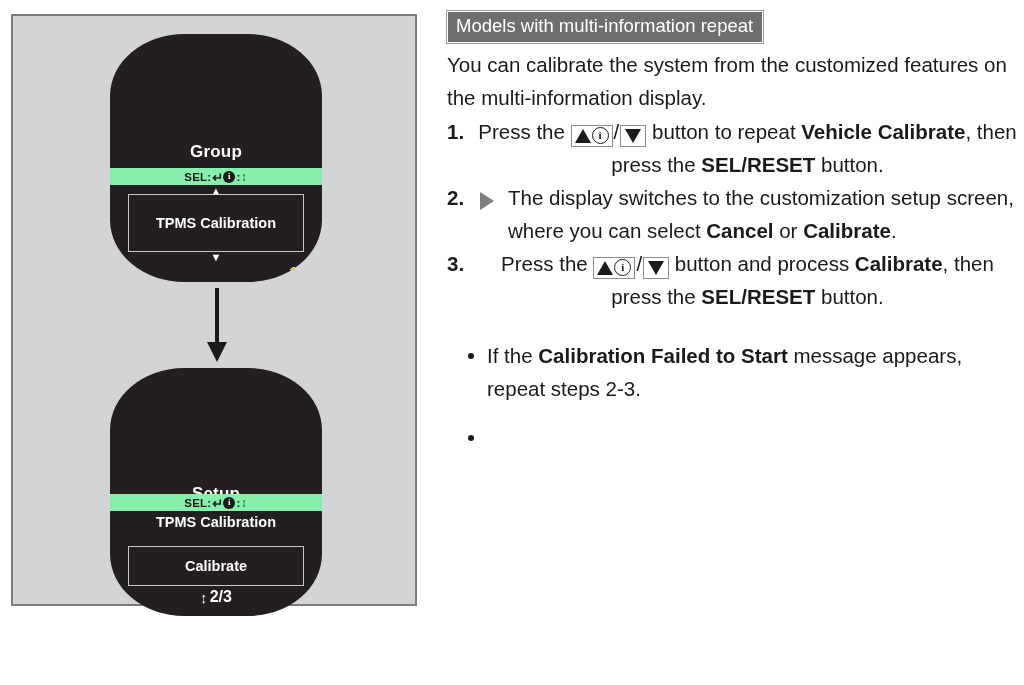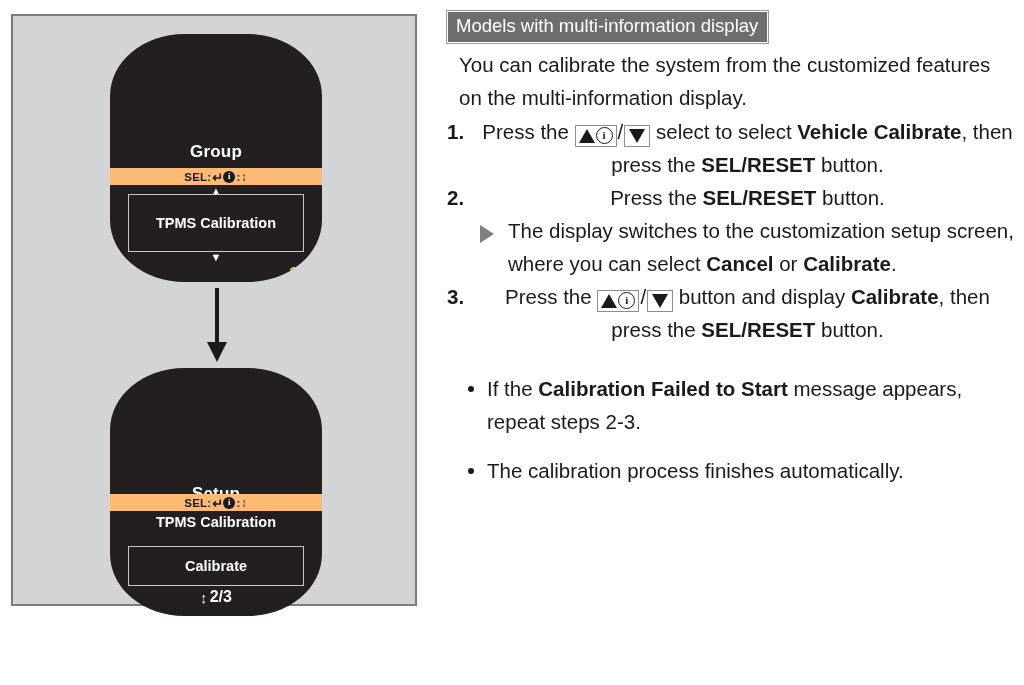--- a/index.html
+++ b/index.html
@@ -52,21 +52,21 @@
   }
   #display-group .disp-title { top: 108px; }
   #display-setup .disp-title { top: 116px; }
 
   
   .status-strip {
     position: absolute;
     left: 0;
     width: 100%;
     height: 17px;
-    background: #fdba74;
+    background: #86efac;
     color: #1a1a1a;
     display: flex;
     align-items: center;
     justify-content: center;
     font-size: 11.5px;
     font-weight: bold;
     letter-spacing: .2px;
   }
   #display-group .status-strip { top: 134px; }
   #display-setup .status-strip { top: 126px; }
@@ -188,21 +188,21 @@
     outline: 1px solid #9a9a9a;
     color: #ffffff;
     font-size: 18.5px;
     line-height: 1;
     padding: 5px 9px 6px 8px;
     margin-bottom: 5px;
     white-space: nowrap;
   }
 
   #intro-paragraph {
-    margin: 0 0 1px 12px;
+    margin: 0 0 1px 0;
     font-size: 20.5px;
     line-height: 33px;
   }
 
   .step {
     position: relative;
     padding-left: 31px;
     margin: 0;
   }
   .step-num {
@@ -348,51 +348,50 @@
 
     <div id="setup-page">
       <span class="updown">↕</span>
       <span>2/3</span>
     </div>
   </div>
 </div>
 
 <div id="text-column">
 
-  <div id="section-badge">Models with multi-information display</div>
+  <div id="section-badge">Models with multi-information repeat</div>
 
   <p id="intro-paragraph">You can calibrate the system from the customized features on the multi-information display.</p>
 
   
   <div class="step">
     <span class="step-num">1.</span>
     <span class="step-body"><span>Press the </span><span class="btn-glyph btn-up">
           <span class="tri-up"></span>
           <span class="info-ring">i</span>
         </span><span class="slash">/</span><span class="btn-glyph btn-down">
           <span class="tri-down"></span>
-        </span><span> select to select </span><b>Vehicle Calibrate</b><span>, then press the </span><b>SEL/RESET</b><span> button.</span></span>
+        </span><span> button to repeat </span><b>Vehicle Calibrate</b><span>, then press the </span><b>SEL/RESET</b><span> button.</span></span>
   </div>
 
   
   <div class="step">
     <span class="step-num">2.</span>
-    <span class="step-body"><span>Press the </span><b>SEL/RESET</b><span> button.</span></span>
     <span class="sub"><span class="tri"></span><span>The display switches to the customization setup screen, where you can select </span><b>Cancel</b><span> or </span><b>Calibrate</b><span>.</span></span>
   </div>
 
   
   <div class="step">
     <span class="step-num">3.</span>
     <span class="step-body"><span>Press the </span><span class="btn-glyph btn-up">
           <span class="tri-up"></span>
           <span class="info-ring">i</span>
         </span><span class="slash">/</span><span class="btn-glyph btn-down">
           <span class="tri-down"></span>
-        </span><span> button and display </span><b>Calibrate</b><span>, then press the </span><b>SEL/RESET</b><span> button.</span></span>
+        </span><span> button and process </span><b>Calibrate</b><span>, then press the </span><b>SEL/RESET</b><span> button.</span></span>
   </div>
 
   
   <ul id="notes-list">
     <li><span class="dot"></span><span>If the </span><b>Calibration Failed to Start</b><span> message appears, repeat steps 2-3.</span></li>
-    <li><span class="dot"></span><span>The calibration process finishes automatically.</span></li>
+    <li><span class="dot"></span></li>
   </ul>
 </div>
 
 </body></html>

